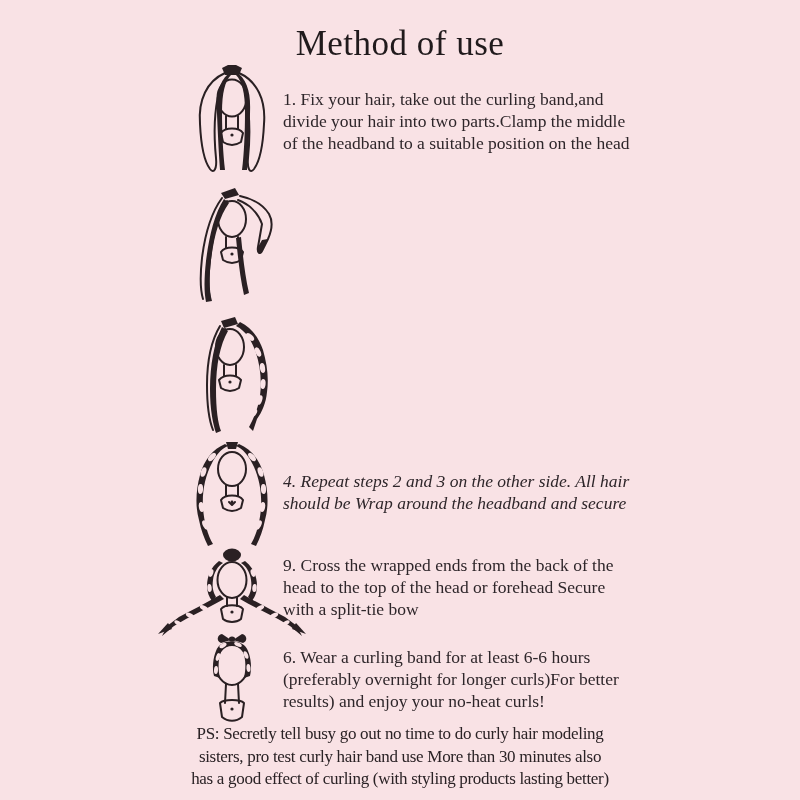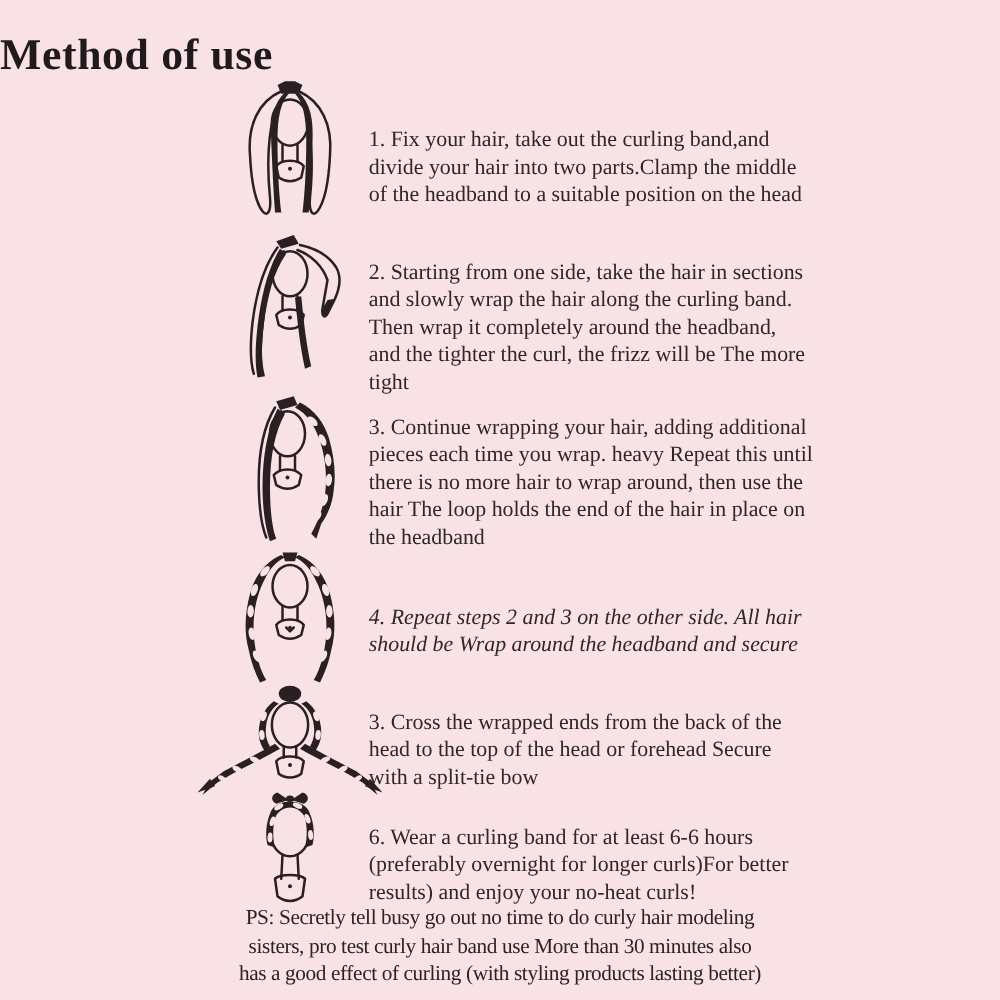--- a/index.html
+++ b/index.html
@@ -6,26 +6,26 @@
   .canvas {
     position:relative;
     width:800px; height:800px;
     background:#f9e2e5;
     color:#2e262a;
     font-family:"Liberation Serif","DejaVu Serif",serif;
     overflow:hidden;
   }
   .title {
     position:absolute; top:24px; left:0; width:100%;
-    margin:0; text-align:left;
-    font-size:35px; font-weight:bold; color:#201a1c;
+    margin:0; text-align:center;
+    font-size:35px; font-weight:normal; color:#201a1c;
     letter-spacing:0.5px;
   }
   .step {
-    position:absolute; left:283px; width:420px; margin:12px;
+    position:absolute; left:283px; width:420px; margin:0;
     font-size:17.5px; line-height:22px;
     white-space:pre-line; color:#2e262a;
   }
   .step1 { top:88px; }
   .step2 { top:194px; }
   .step3 { top:318px; }
   .step4 { top:470px;font-style:italic; }
   .step5 { top:554px; }
   .step6 { top:646px; }
   .ps {
@@ -78,50 +78,40 @@
       <ellipse class="ink-line" cx="54" cy="37" rx="14" ry="18"></ellipse>
       <path class="ink-line" d="M48,55 L48,66 M60,55 L60,66"></path>
       <path class="ink-line" d="M43,70 C47,64 61,64 65,70 L63,78 C57,82 51,82 45,78 Z"></path>
       <path class="ink-fill" d="M43,11 L57,6 L61,13 L47,17 Z"></path>
       <path class="ink-fill" d="M84,58 L90,57 L84,69 C82,73 79,71 80,65 Z"></path>
       <path class="ink-fill" d="M46,17 C36,33 31,55 28,79 C26,97 26,110 28,120 L34,119 C31,108 31,95 33,78 C36,55 41,35 51,21 Z"></path>
       <path class="ink-fill" d="M58,56 C60,76 62,95 66,113 L71,111 C67,94 65,75 63,55 Z"></path>
       <circle class="ink-fill" cx="54" cy="72" r="1.6"></circle>
     </svg>
   </div>
-  <p class="step step2">2. Starting from one side, take the hair in sections
-and slowly wrap the hair along the curling band.
-Then wrap it completely around the headband,
-and the tighter the curl, the frizz will be The more
-tight</p>
 
   <div class="ill ill3">
     <svg viewBox="0 0 108 126">
       <path class="ink-line" d="M40,14 C31,29 27,50 27,73 C27,93 29,108 33,118"></path>
       <path class="ink-line" d="M45,17 C37,33 33,53 33,76 C33,96 35,110 38,118"></path>
       <ellipse class="ink-line" cx="50" cy="35" rx="14" ry="18"></ellipse>
       <path class="ink-line" d="M44,53 L44,64 M56,53 L56,64"></path>
       <path class="ink-line" d="M39,68 C44,62 56,62 61,68 L59,76 C53,80 47,80 41,76 Z"></path>
       <path class="ink-fill" d="M41,9 L55,5 L58,12 L44,16 Z"></path>
       <path class="ink-fill" d="M42,15 C34,31 30,53 30,77 C30,98 33,112 36,121 L41,119 C38,111 36,98 36,77 C36,53 40,33 48,19 Z"></path>
       <path class="ink-fill" d="M60,10 C72,16 79,26 83,38 C87,52 89,66 87,80 C86,91 82,100 77,107 L73,119 L69,115 C74,106 78,96 80,84 C82,68 80,53 76,41 C72,29 66,19 56,14 Z"></path>
       <circle class="ink-fill" cx="50" cy="70" r="1.6"></circle>
       <ellipse class="gap" cx="70" cy="25" rx="5" ry="2.6" transform="rotate(42 70 25)"></ellipse>
       <ellipse class="gap" cx="78" cy="40" rx="5" ry="2.6" transform="rotate(65 78 40)"></ellipse>
       <ellipse class="gap" cx="82.5" cy="56" rx="5" ry="2.6" transform="rotate(82 82.5 56)"></ellipse>
       <ellipse class="gap" cx="83" cy="72" rx="5" ry="2.6" transform="rotate(95 83 72)"></ellipse>
       <ellipse class="gap" cx="79.5" cy="88" rx="5" ry="2.6" transform="rotate(110 79.5 88)"></ellipse>
       <ellipse class="gap" cx="74" cy="101" rx="4.5" ry="2.4" transform="rotate(122 74 101)"></ellipse>
     </svg>
   </div>
-  <p class="step step3">3. Continue wrapping your hair, adding additional
-pieces each time you wrap. heavy Repeat this until
-there is no more hair to wrap around, then use the
-hair The loop holds the end of the hair in place on
-the headband</p>
 
   <div class="ill ill4">
     <svg viewBox="0 0 112 110">
       <ellipse class="ink-line" cx="56" cy="31" rx="14" ry="17"></ellipse>
       <path class="ink-line" d="M50,47 L50,58 M62,47 L62,58"></path>
       <path class="ink-line" d="M45,62 C49,56 63,56 67,62 L65,70 C59,74 53,74 47,70 Z"></path>
       <path class="ink-line" d="M53,64 L56,67 L59,64"></path>
       <path class="ink-fill" d="M50,4 L62,4 L60,11 L52,11 Z"></path>
       <path class="ink-fill" d="M49,6 C37,11 28,22 24,37 C20,52 19,68 23,82 C25,92 28,100 32,108 L37,106 C32,98 28,84 27,70 C26,54 29,38 36,25 C40,17 45,11 52,8 Z"></path>
       <path class="ink-fill" d="M63,6 C75,11 84,22 88,37 C92,52 93,68 89,82 C87,92 84,100 80,108 L75,106 C80,98 84,84 85,70 C86,54 83,38 76,25 C72,17 67,11 60,8 Z"></path>
@@ -159,21 +149,21 @@
       <ellipse class="gap" cx="101" cy="27" rx="4" ry="2.2" transform="rotate(72 101 27)"></ellipse>
       <ellipse class="gap" cx="102.5" cy="42" rx="4" ry="2.2" transform="rotate(95 102.5 42)"></ellipse>
       <ellipse class="gap" cx="52" cy="62" rx="4.5" ry="2.2" transform="rotate(27 52 62)"></ellipse>
       <ellipse class="gap" cx="38" cy="69.5" rx="4.5" ry="2.2" transform="rotate(28 38 69.5)"></ellipse>
       <ellipse class="gap" cx="26" cy="77" rx="4" ry="2" transform="rotate(32 26 77)"></ellipse>
       <ellipse class="gap" cx="108" cy="62" rx="4.5" ry="2.2" transform="rotate(-27 108 62)"></ellipse>
       <ellipse class="gap" cx="122" cy="69.5" rx="4.5" ry="2.2" transform="rotate(-28 122 69.5)"></ellipse>
       <ellipse class="gap" cx="134" cy="77" rx="4" ry="2" transform="rotate(-32 134 77)"></ellipse>
     </svg>
   </div>
-  <p class="step step5">3. Cross the wrapped ends from the back of the
+  <p class="step step5">9. Cross the wrapped ends from the back of the
 head to the top of the head or forehead Secure
 with a split-tie bow</p>
 
   <div class="ill ill6">
     <svg viewBox="0 0 104 104">
       <ellipse class="ink-line" cx="52" cy="38" rx="16" ry="20"></ellipse>
       <path class="ink-line" d="M46,57 L45,76 M58,57 L59,76"></path>
       <path class="ink-line" d="M40,76 C44,72 60,72 64,76 L62,90 C56,95 48,95 42,90 Z"></path>
       <path class="ink-fill" d="M36,24 C40,11 64,11 68,24 C71,31 72,41 70,49 L64,51 C66,43 66,32 63,25 C59,16 45,16 41,25 C38,32 38,43 40,51 L34,49 C32,41 33,31 36,24 Z"></path>
       <path class="ink-fill" d="M42,7 C37,8 36,14 41,16 L51,13 Z"></path>

